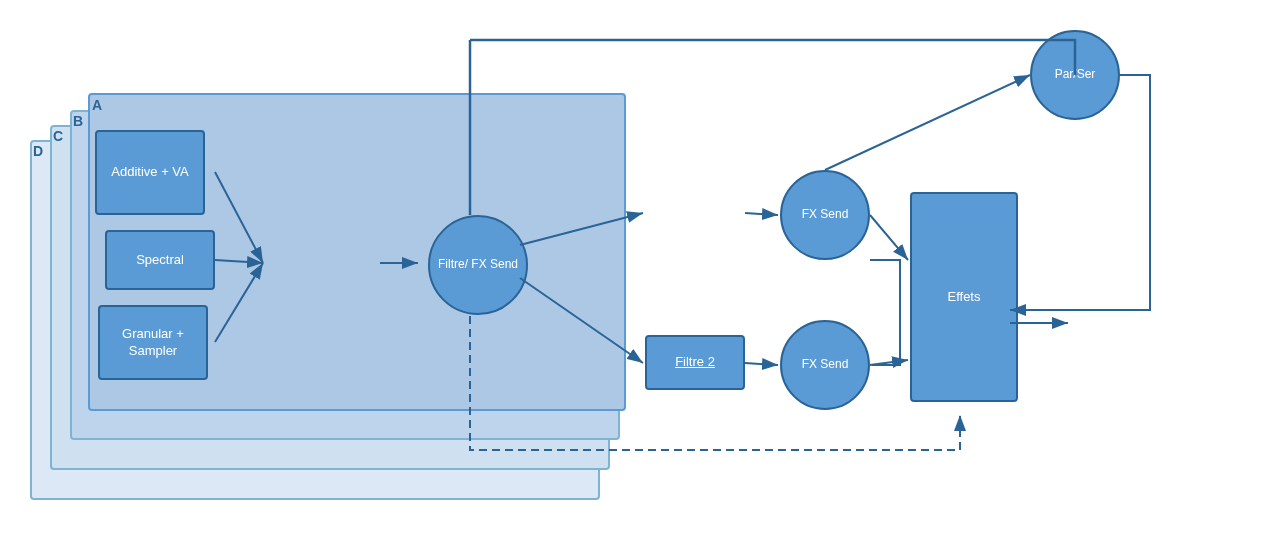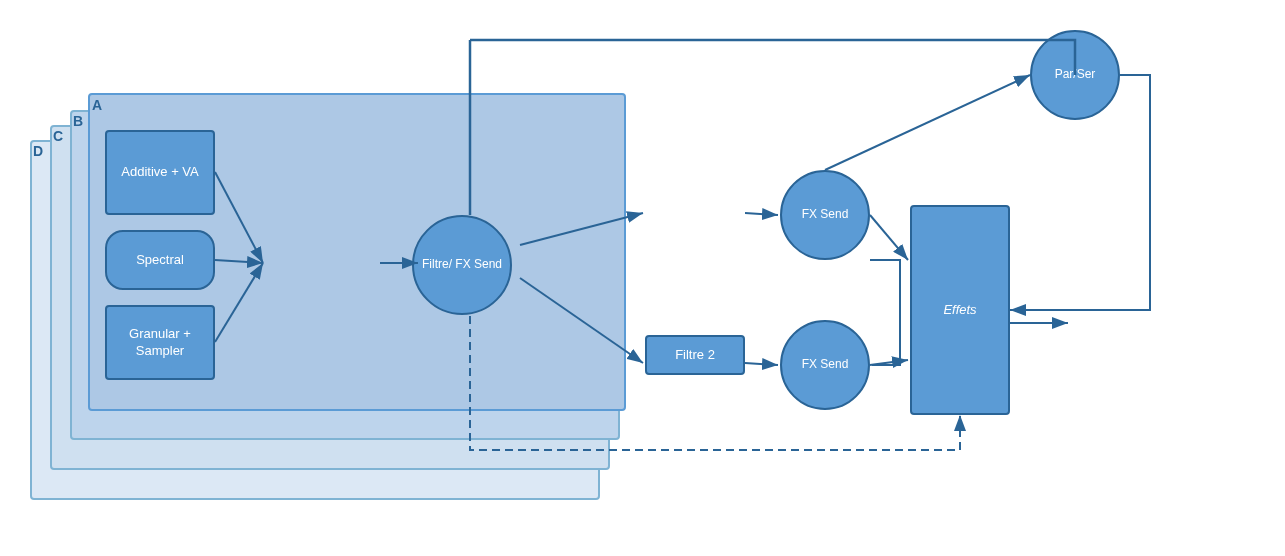--- a/index.html
+++ b/index.html
@@ -110,58 +110,58 @@
   <div class="panel-d"></div>
   <div class="panel-c"></div>
   <div class="panel-b"></div>
   <div class="panel-a"></div>
 
   <div class="layer-label" style="top:97px; left:92px;">A</div>
   <div class="layer-label" style="top:113px; left:73px;">B</div>
   <div class="layer-label" style="top:128px; left:53px;">C</div>
   <div class="layer-label" style="top:143px; left:33px;">D</div>
 
-  <div class="box" style="top:130px; left:105px; width:110px; height:85px;">
+  <div class="box" style="top:130px; left:95px; width:110px; height:85px;">
     <span>Additive
 +
 VA</span>
   </div>
-  <div class="box" style="top:230px; left:105px; width:110px; height:60px;border-radius:18px;">
+  <div class="box" style="top:230px; left:105px; width:110px; height:60px;">
     <span>Spectral</span>
   </div>
-  <div class="box" style="top:305px; left:105px; width:110px; height:75px;">
+  <div class="box" style="top:305px; left:98px; width:110px; height:75px;">
     <span>Granular
 +
 Sampler</span>
   </div>
 
 
-  <div class="circle" style="top:215px; left:412px; width:100px; height:100px;">
+  <div class="circle" style="top:215px; left:428px; width:100px; height:100px;">
     <span>Filtre/
 FX Send</span>
   </div>
 
 
-  <div class="box" style="top:335px; left:645px; width:100px; height:40px;">
+  <div class="box" style="top:335px; left:645px; width:100px; height:55px;text-decoration:underline;">
     <span>Filtre 2</span>
   </div>
 
   <div class="circle" style="top:170px; left:780px; width:90px; height:90px;">
     <span>FX Send</span>
   </div>
 
   <div class="circle" style="top:320px; left:780px; width:90px; height:90px;">
     <span>FX Send</span>
   </div>
 
   <div class="circle" style="top:30px; left:1030px; width:90px; height:90px;">
     <span>Par/Ser</span>
   </div>
 
-  <div class="box" style="top:205px; left:910px; width:100px; height:210px;font-style:italic;">
+  <div class="box" style="top:192px; left:910px; width:108px; height:210px;">
     <span>Effets</span>
   </div>
 
 
   <svg class="arrows-svg">
     <defs>
       <marker id="arrowhead" markerWidth="8" markerHeight="6" refX="8" refY="3" orient="auto">
         <polygon points="0 0, 8 3, 0 6" fill="#2a6496"></polygon>
       </marker>
       <marker id="arrowhead-dashed" markerWidth="8" markerHeight="6" refX="8" refY="3" orient="auto">

